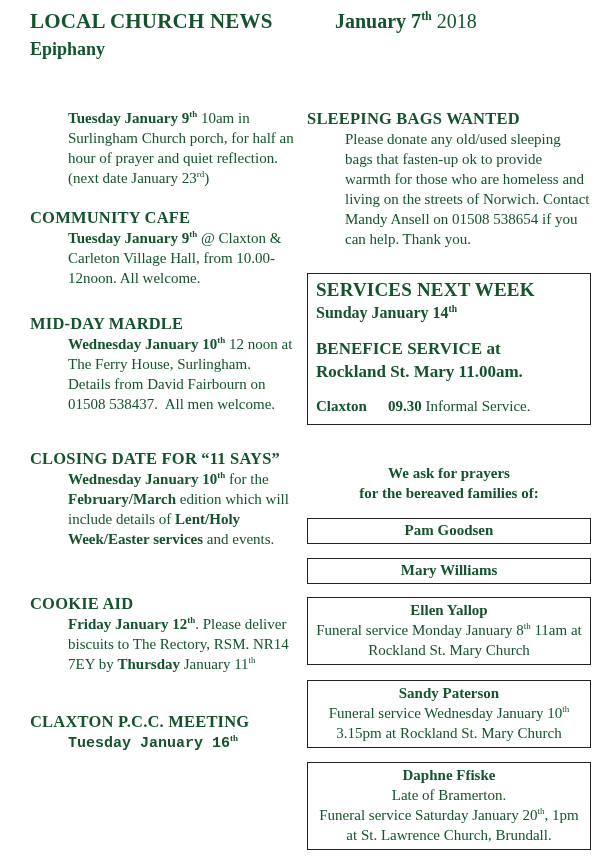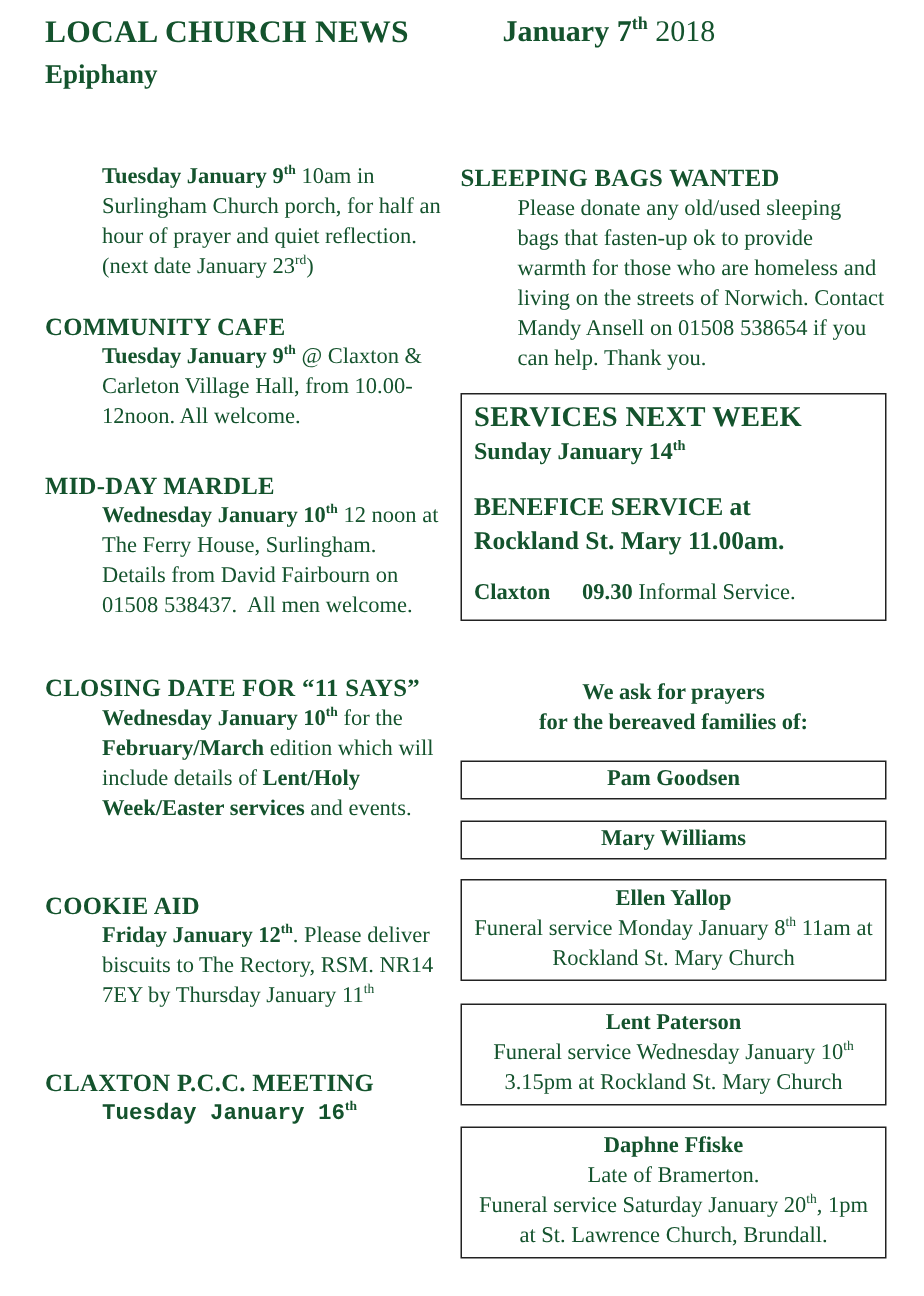--- a/index.html
+++ b/index.html
@@ -24,21 +24,21 @@
   .section{margin:0;}
   .section-heading{font-size:16.5px;font-weight:bold;letter-spacing:0.2px;line-height:21px;}
   .body-text{
     margin:0 0 0 38px;
     font-size:15px;line-height:20px;
     white-space:pre-wrap;
   }
   .mt19{margin-top:19px;} .mt25{margin-top:25px;} .mt34{margin-top:34px;}
   .mt44{margin-top:44px;} .mt37{margin-top:37px;}
   .services-box{
-    margin-top:13px;
+    margin-top:24px;
     border:1.5px solid #222222;
     box-sizing:border-box;
     padding:4px 24px 8px 8px;
   }
   .services-title{font-size:19px;font-weight:bold;line-height:24px;letter-spacing:0.2px;}
   .services-date{font-size:16px;font-weight:bold;line-height:21px;}
   .services-benefice{font-size:17px;font-weight:bold;line-height:23px;margin-top:14px;}
   .claxton-row{display:flex;margin-top:13px;font-size:15px;line-height:20px;}
   .claxton-label{font-weight:bold;width:72px;flex:none;}
   .prayers-intro{margin-top:38px;text-align:center;font-size:15px;font-weight:bold;line-height:20px;}
@@ -82,21 +82,21 @@
         <p class="body-text"><span style="font-weight: bold;">Wednesday January 10</span><sup style="font-weight: bold;">th</sup><span> 12 noon at The Ferry House, Surlingham.  Details from David Fairbourn on 01508 538437.  All men welcome.</span></p>
       </div>
 
       <div class="section mt34">
         <div class="section-heading">CLOSING DATE FOR “11 SAYS”</div>
         <p class="body-text"><span style="font-weight: bold;">Wednesday January 10</span><sup style="font-weight: bold;">th</sup><span> for the </span><span style="font-weight: bold;">February/March</span><span> edition which will include details of </span><span style="font-weight: bold;">Lent/Holy Week/Easter services</span><span> and events.</span></p>
       </div>
 
       <div class="section mt44">
         <div class="section-heading">COOKIE AID</div>
-        <p class="body-text"><span style="font-weight: bold;">Friday January 12</span><sup style="font-weight: bold;">th</sup><span>. Please deliver biscuits to The Rectory, RSM. NR14 7EY by </span><span style="font-weight: normal;">Thursday</span><span> January 11</span><sup>th</sup></p>
+        <p class="body-text"><span style="font-weight: bold;">Friday January 12</span><sup style="font-weight: bold;">th</sup><span>. Please deliver biscuits to The Rectory, RSM. NR14 7EY by </span><span style="font-weight: bold;">Thursday</span><span> January 11</span><sup>th</sup></p>
       </div>
 
       <div class="section mt37">
         <div class="section-heading">CLAXTON P.C.C. MEETING</div>
         <p class="body-text"><span style="font-weight: bold; font-family: Liberation Mono, monospace;">Tuesday January 16</span><sup style="font-weight: bold;">th</sup></p>
       </div>
 
     </div>
 
     <div class="col-right">
@@ -128,21 +128,21 @@
       <div class="name-box mtb14">
         <div class="person-name">Mary Williams</div>
       </div>
 
       <div class="name-box mtb13 pad-more">
         <div class="person-name">Ellen Yallop</div>
         <div class="person-line"><span>Funeral service Monday January 8</span><sup>th</sup><span> 11am at Rockland St. Mary Church</span></div>
       </div>
 
       <div class="name-box mtb15 pad-more">
-        <div class="person-name">Lent Paterson</div>
+        <div class="person-name">Sandy Paterson</div>
         <div class="person-line"><span>Funeral service Wednesday January 10</span><sup>th</sup><span> 3.15pm at Rockland St. Mary Church</span></div>
       </div>
 
       <div class="name-box mtb14 pad-more">
         <div class="person-name">Daphne Ffiske</div>
         <div class="person-line"><span>Late of Bramerton.</span></div>
         <div class="person-line"><span>Funeral service Saturday January 20</span><sup>th</sup><span>, 1pm at St. Lawrence Church, Brundall.</span></div>
       </div>
 
     </div>

